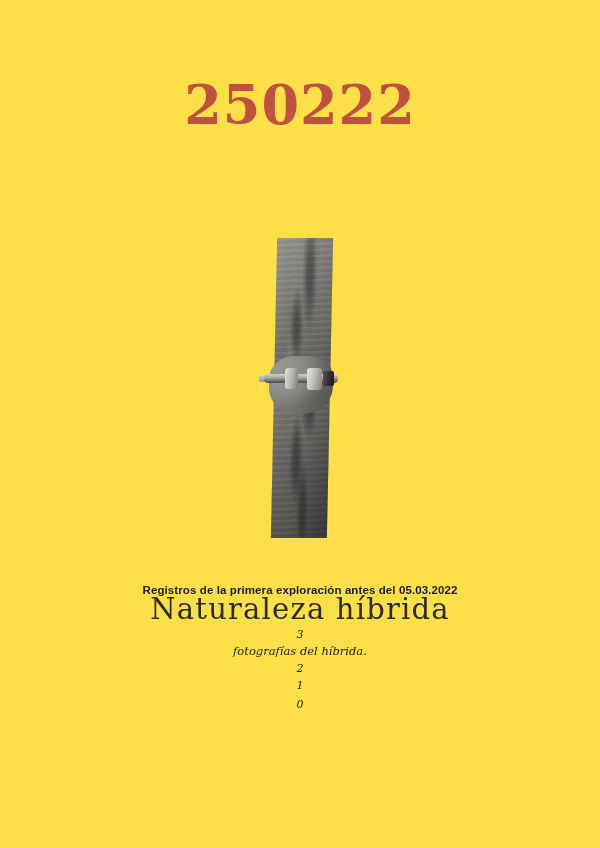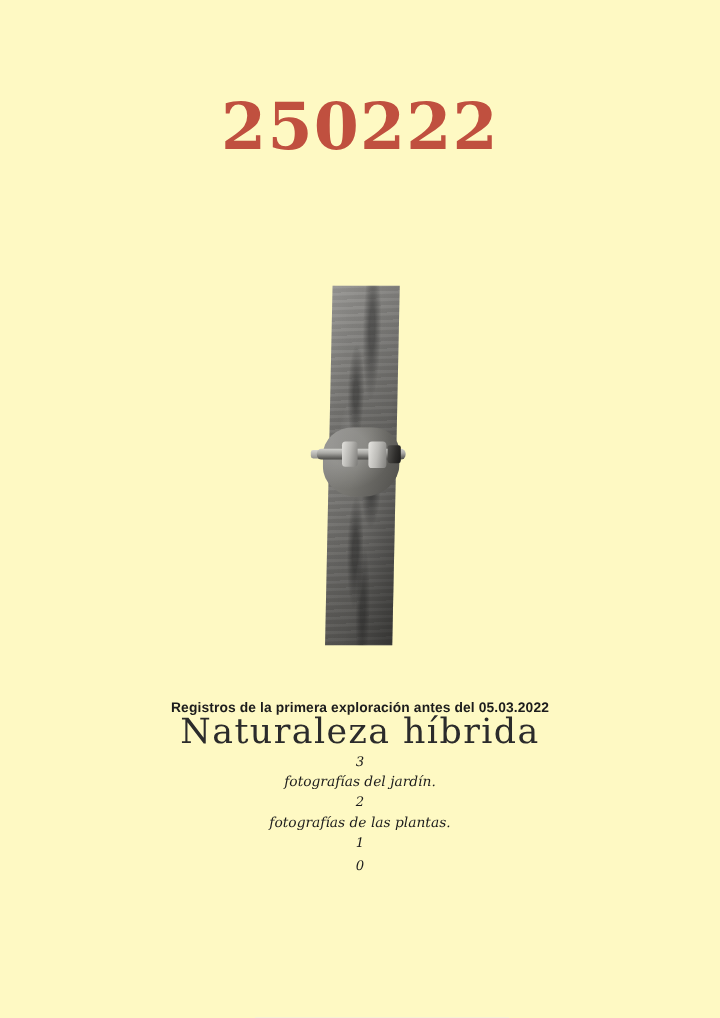--- a/index.html
+++ b/index.html
@@ -10,21 +10,21 @@
     width: 600px;
     height: 848px;
     background: #ebebeb;
     font-family: "Liberation Serif", serif;
     overflow: hidden;
   }
   .poster {
     position: relative;
     width: 600px;
     height: 848px;
-    background: #fef9c3;
+    background: #fde047;
     box-sizing: border-box;
   }
   
   .code-number {
     position: absolute;
     top: 78px;
     left: 0;
     width: 100%;
     text-align: center;
     font-family: "DejaVu Serif", serif;
@@ -216,25 +216,24 @@
     </div>
   </div>
 
   <div class="title">Naturaleza híbrida</div>
 
   <div class="subtitle">Registros de la primera exploración antes del 05.03.2022</div>
 
   <div class="index">
     <div class="index-row">
       <div class="index-num">3</div>
-      <div class="index-label">fotografías del jardín.</div>
+      <div class="index-label">fotografías del híbrida.</div>
     </div>
     <div class="index-row">
       <div class="index-num">2</div>
-      <div class="index-label">fotografías de las plantas.</div>
     </div>
     <div class="index-row">
       <div class="index-num">1</div>
     </div>
     <div class="index-tail">0</div>
   </div>
 
 </div>
 
 </body></html>

